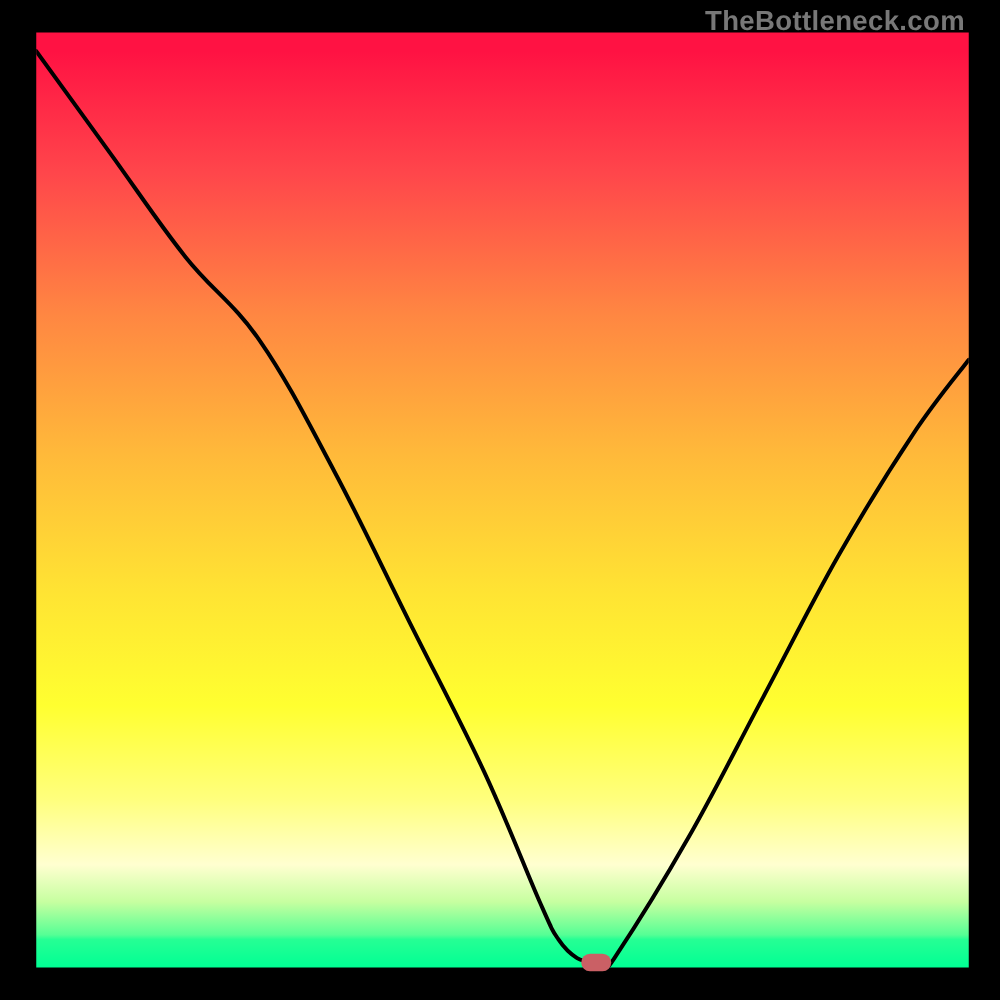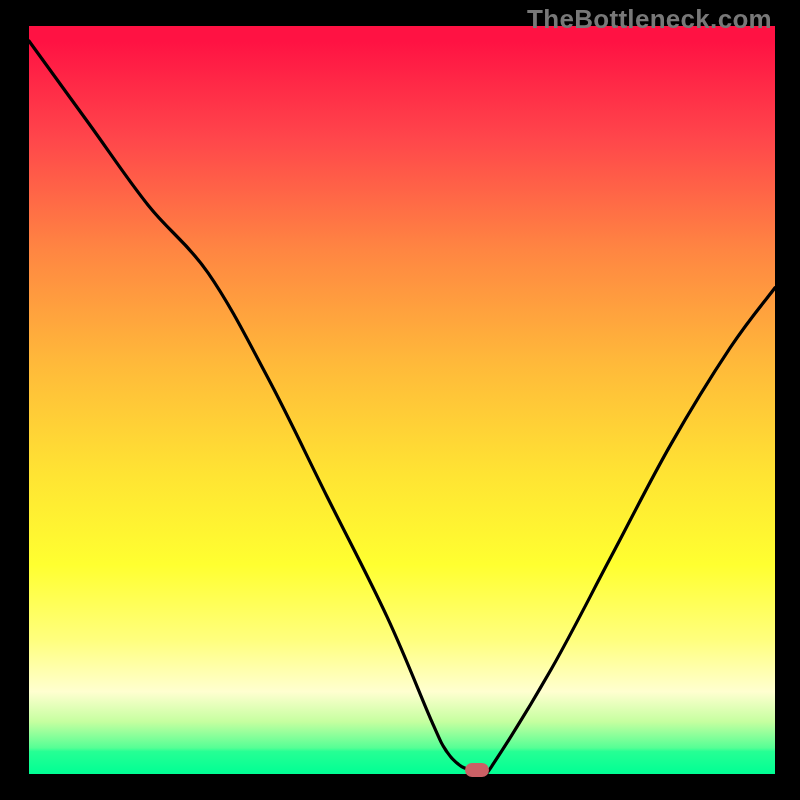--- a/index.html
+++ b/index.html
@@ -25,21 +25,21 @@
       #56ff95 96.5%,
       #26ff94 97%,
       #00ff94 100%
     );
   }
   .watermark {
     position: absolute;
     top: 4px;
     right: 28px;
     font-family: Arial, Helvetica, sans-serif;
-    font-size: 26px;
+    font-size: 22px;
     font-weight: bold;
     color: #787878;
     letter-spacing: 0.3px;
   }
   .curve {
     position: absolute;
     left: 0; top: 0;
     width: 746px;
     height: 748px;
   }

